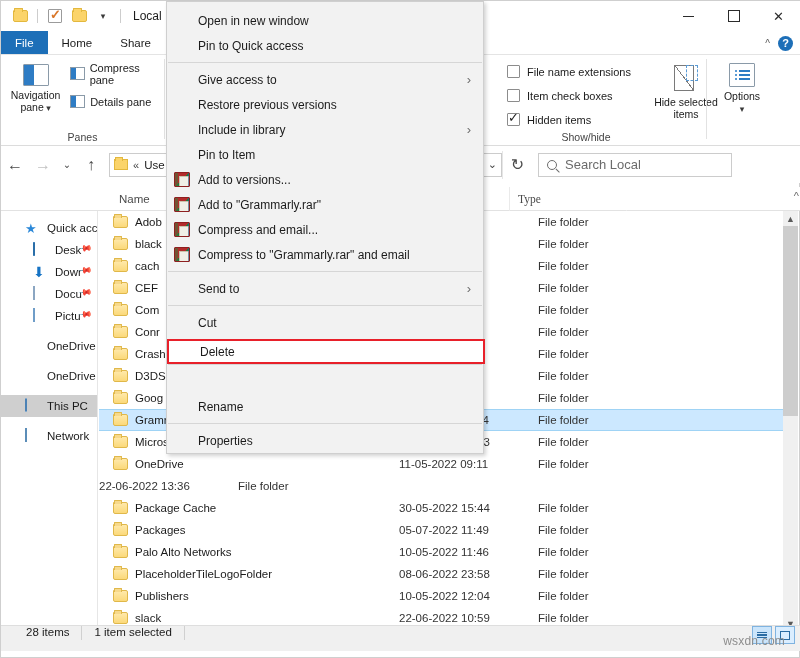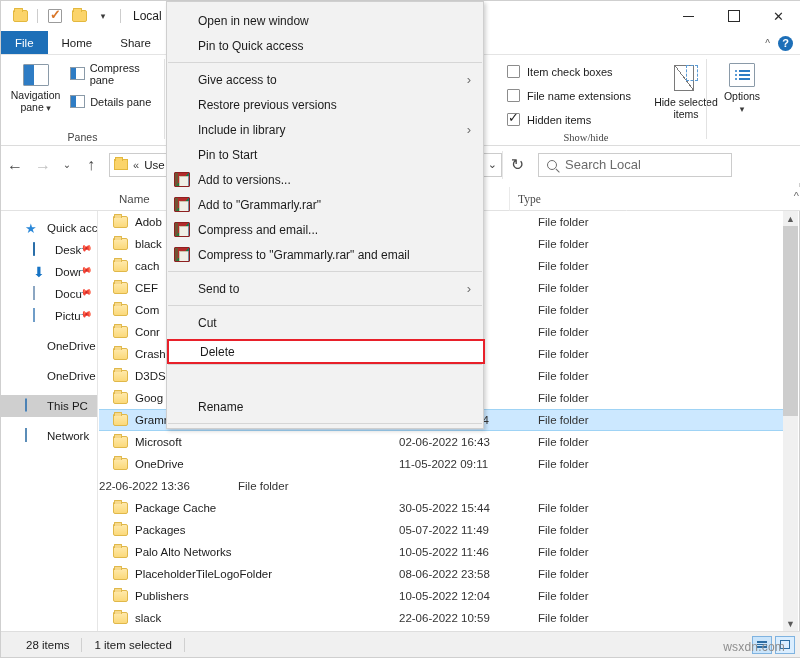--- a/index.html
+++ b/index.html
@@ -284,23 +284,23 @@
   .vscroll .arr {
     height: 15px; display: flex; align-items: center; justify-content: center;
     font-size: 9px; color: #5a5a5a;
   }
   .vscroll .thumb {
     position: absolute; left: 0; top: 15px; width: 15px; height: 190px; background: #cdcdcd;
   }
 
   
   .statusbar {
-    position: absolute; bottom: 0; left: 0; width: 800px; height: 26px;
+    position: absolute; bottom: 6px; left: 0; width: 800px; height: 26px;
     background: #f0f0f0; border-top: 1px solid #dedede;
-    display: flex; align-items: center;
+    display: flex; 
   }
   .status-txt { font-size: 11.5px; color: #1b1b1b; }
   .status-sep { width: 1px; height: 14px; background: #d0d0d0; margin: 0 12px; }
   .view-btns { position: absolute; right: 6px; display: flex; gap: 3px; }
   .view-btn {
     width: 20px; height: 18px; border: 1px solid #7fb3e0; background: #dbeeff;
     display: flex; align-items: center; justify-content: center;
   }
   .view-btn.active { background: #cbe5fb; }
   .view-btn .g1 { display: flex; flex-direction: column; gap: 1px; }
@@ -417,42 +417,42 @@
       </div>
       <div class="grp-label">Panes</div>
     </div>
     <div class="grp-div" style="left:163px;"></div>
 
     <div class="grp" style="left:490px; width:250px;">
       <div style="display:flex; align-items:flex-start; padding-top:6px; gap:16px;">
         <div style="display:flex; flex-direction:column; gap:3px;">
           <div class="cb-row">
             <span class="cb"></span>
-            <span class="lbl">Item check boxes</span>
+            <span class="lbl">File name extensions</span>
           </div>
           <div class="cb-row">
             <span class="cb"></span>
-            <span class="lbl">File name extensions</span>
+            <span class="lbl">Item check boxes</span>
           </div>
           <div class="cb-row">
             <span class="cb on"></span>
             <span class="lbl">Hidden items</span>
           </div>
         </div>
         <div class="big-btn" style="width:78px;">
           <div class="hide-icon">
             <div class="sheet"></div>
               <div class="diag"></div>
               <div class="dash"></div>
           </div>
           <div class="lbl"><span>Hide selected</span><br>
             <span>items</span></div>
         </div>
       </div>
-      <div class="grp-label" style="width:190px; left:0;font-family:Liberation Serif, serif;">Show/hide</div>
+      <div class="grp-label" style="width:190px; left:0;">Show/hide</div>
     </div>
     <div class="grp-div" style="left:705px;"></div>
 
     <div class="grp" style="left:708px; width:66px;">
       <div class="big-btn" style="width:66px; padding-top:8px;">
         <div class="options-icon">
           <div class="dots">
               <span></span>
               <span></span>
               <span></span>
@@ -757,21 +757,21 @@
         <span class="sub">›</span>
       </div>
     <div class="mi">
         <span>Restore previous versions</span>
       </div>
     <div class="mi">
         <span>Include in library</span>
         <span class="sub">›</span>
       </div>
     <div class="mi">
-        <span>Pin to Start</span>
+        <span>Pin to Item</span>
       </div>
     <div class="mi">
         <span class="rar"></span>
         <span>Add to versions...</span>
       </div>
     <div class="mi">
         <span class="rar"></span>
         <span>Add to "Grammarly.rar"</span>
       </div>
     <div class="mi">
@@ -793,19 +793,22 @@
       </div>
     <div class="mi">
         <span>Copy</span>
       </div>
     <div class="msep"></div>
     <div class="mi"></div>
     <div class="mi">
         <span>Rename</span>
       </div>
     <div class="msep"></div>
+    <div class="mi">
+        <span>Properties</span>
+      </div>
 
     <div class="delete-hl">
         <span>Delete</span>
       </div>
   </div>
 
 </div>
 
 </body></html>

